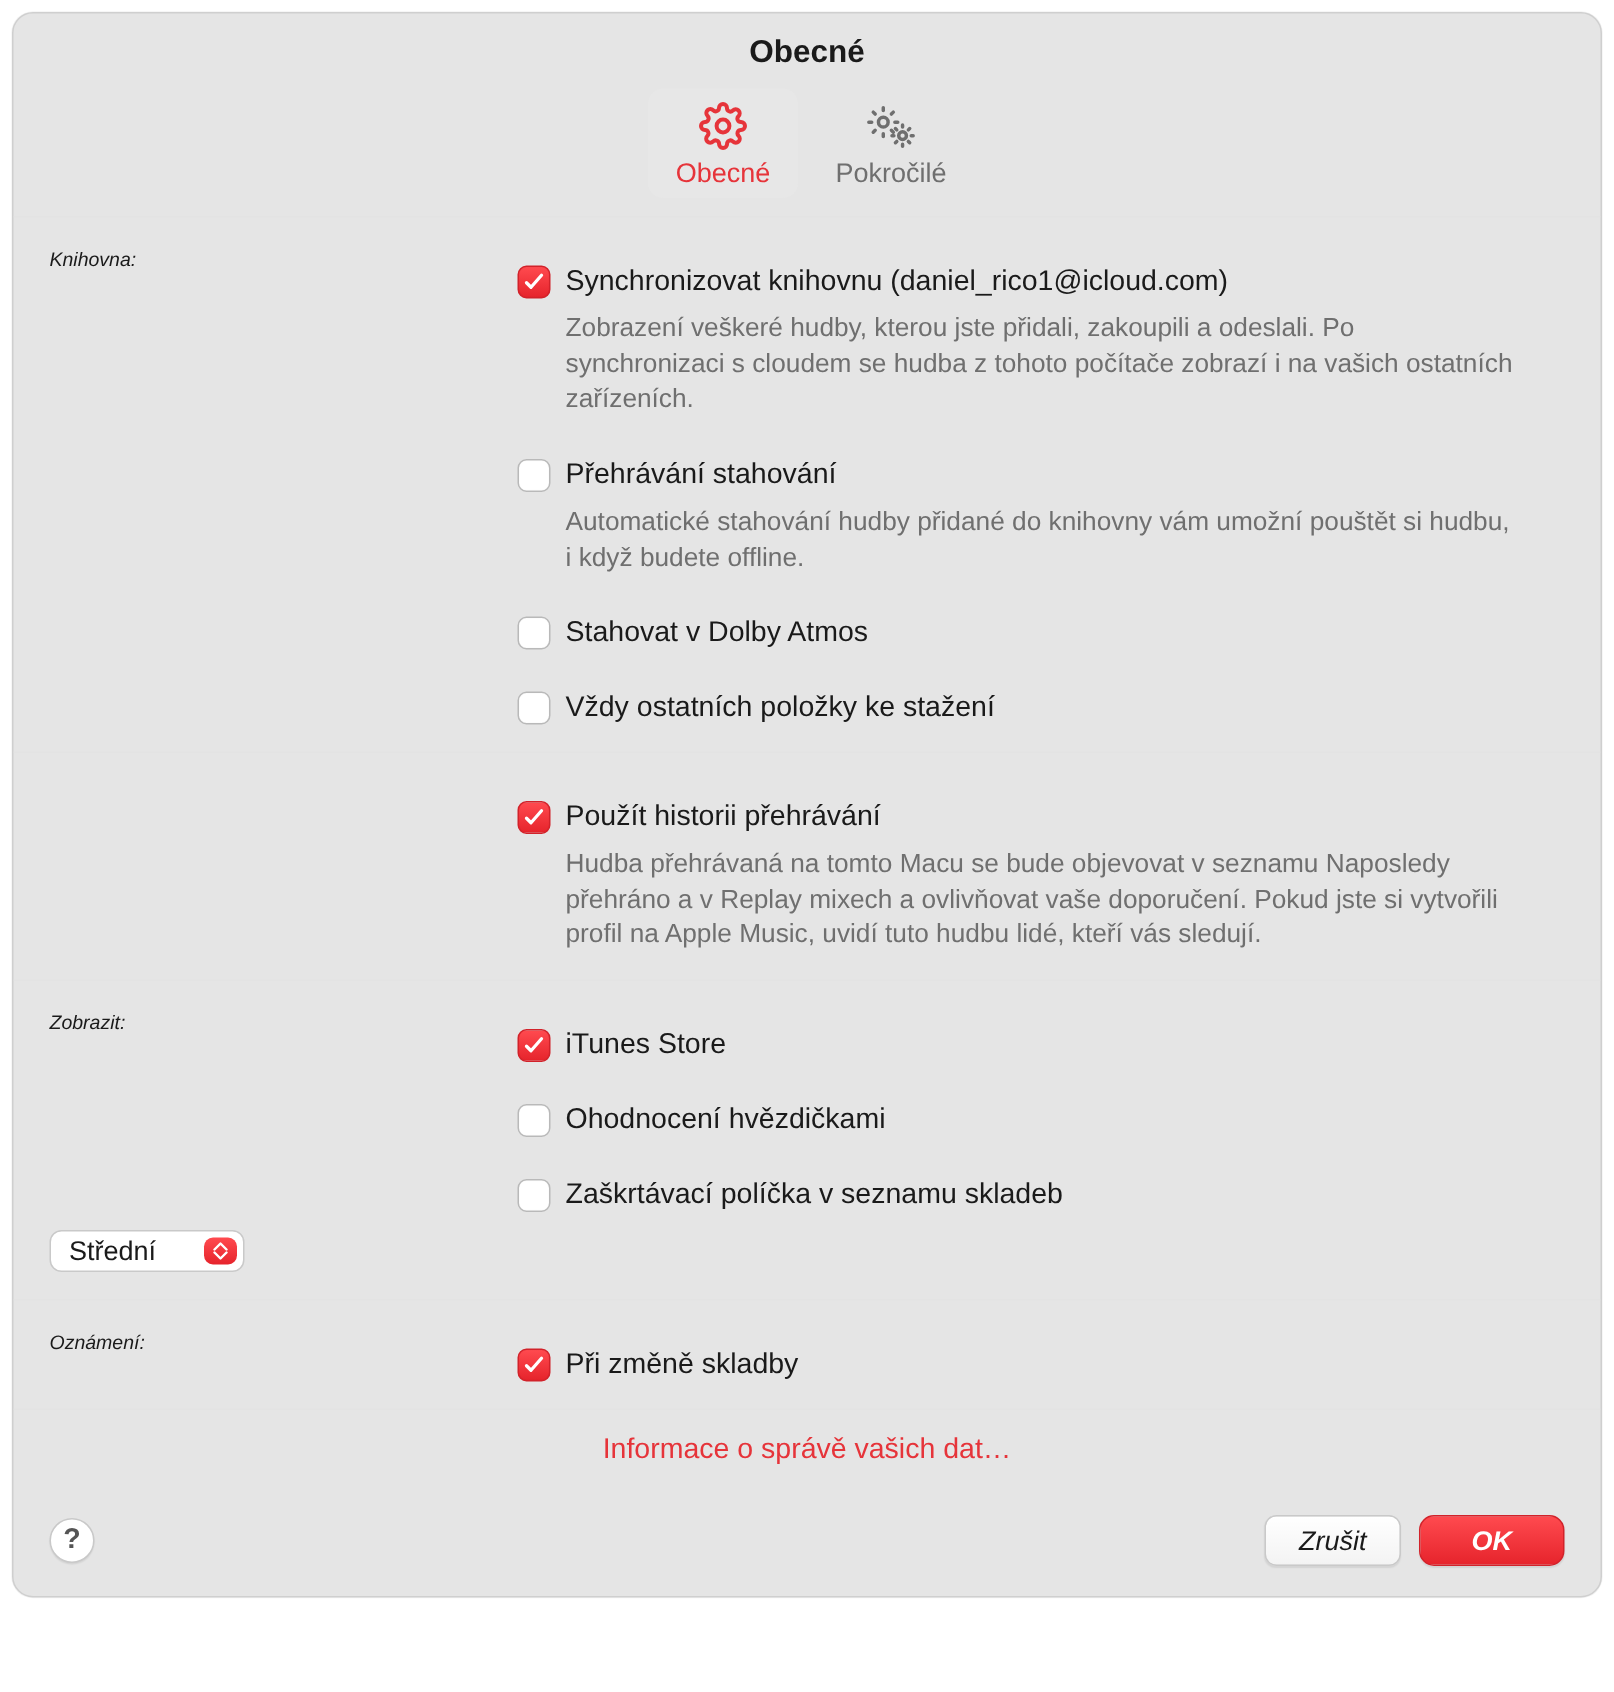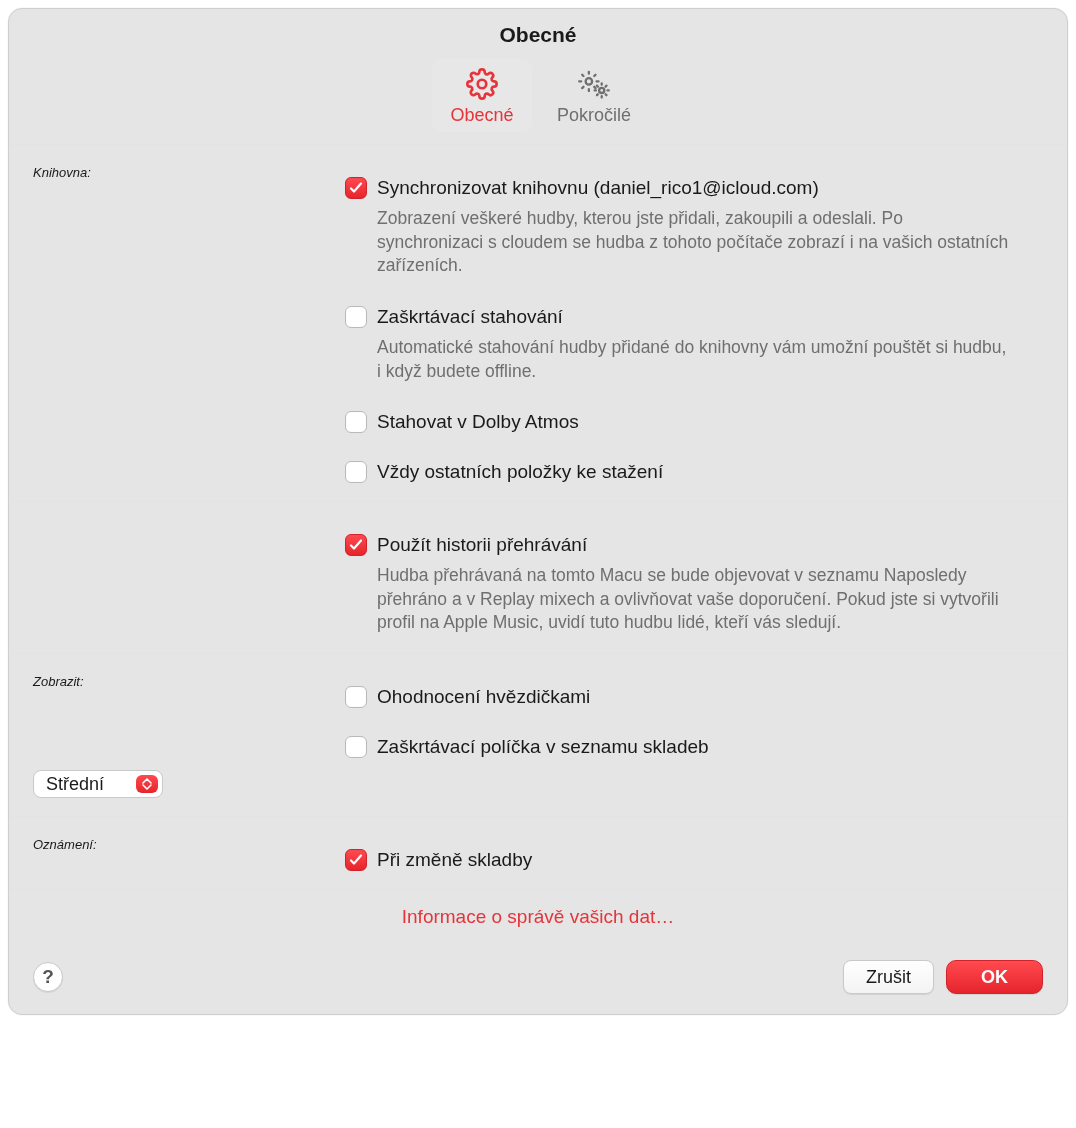--- a/index.html
+++ b/index.html
@@ -178,20 +178,21 @@
     height: 34px;
     border-radius: 8px;
     padding: 0 22px;
     font-size: 18px;
     display: inline-flex;
     align-items: center;
     justify-content: center;
     border: 1px solid #c9c9c9;
     background: linear-gradient(#ffffff, #f3f3f3);
     box-shadow: 0 1px 1px rgba(0,0,0,0.08);
+    font-style: italic;
   }
   .btn.primary {
     background: linear-gradient(#ff4a4f, #e6242c);
     border-color: #d2222a;
     color: #fff;
     font-weight: 600;
     padding: 0 34px;
     border-radius: 10px;
   }
   .sel-val { font-size: 18px; }
@@ -242,21 +243,21 @@
             </span>
             <span class="opt-label">Synchronizovat knihovnu (daniel_rico1@icloud.com)</span>
           </div>
           <div class="desc">Zobrazení veškeré hudby, kterou jste přidali, zakoupili a odeslali. Po synchronizaci s cloudem se hudba z tohoto počítače zobrazí i na vašich ostatních zařízeních.</div>
         </div>
         <div class="opt">
           <div class="opt-row">
             <span class="chk">
               
             </span>
-            <span class="opt-label">Zaškrtávací stahování</span>
+            <span class="opt-label">Přehrávání stahování</span>
           </div>
           <div class="desc">Automatické stahování hudby přidané do knihovny vám umožní pouštět si hudbu, i když budete offline.</div>
         </div>
         <div class="opt">
           <div class="opt-row">
             <span class="chk">
               
             </span>
             <span class="opt-label">Stahovat v Dolby Atmos</span>
           </div>
@@ -285,20 +286,30 @@
             <span class="opt-label">Použít historii přehrávání</span>
           </div>
           <div class="desc">Hudba přehrávaná na tomto Macu se bude objevovat v seznamu Naposledy přehráno a v Replay mixech a ovlivňovat vaše doporučení. Pokud jste si vytvořili profil na Apple Music, uvidí tuto hudbu lidé, kteří vás sledují.</div>
         </div>
       </div>
     </div>
 
     <div class="section" style="padding-bottom:6px">
       <div class="lhs">Zobrazit:</div>
       <div class="rhs">
+        <div class="opt">
+          <div class="opt-row">
+            <span class="chk checked">
+              <svg width="14" height="14" viewBox="0 0 14 14">
+                  <path d="M2 7.5l3 3 7-8" stroke="#fff" stroke-width="2.2" fill="none" stroke-linecap="round" stroke-linejoin="round"></path>
+                </svg>
+            </span>
+            <span class="opt-label">iTunes Store</span>
+          </div>
+        </div>
         <div class="opt">
           <div class="opt-row">
             <span class="chk">
               
             </span>
             <span class="opt-label">Ohodnocení hvězdičkami</span>
           </div>
         </div>
         <div class="opt">
           <div class="opt-row">

